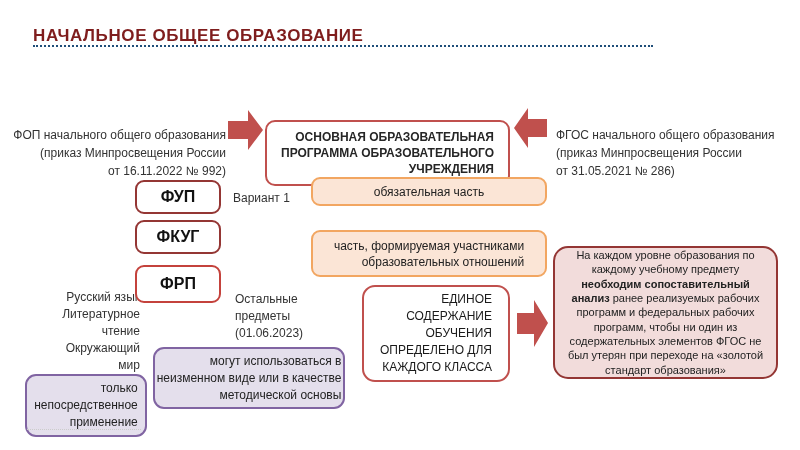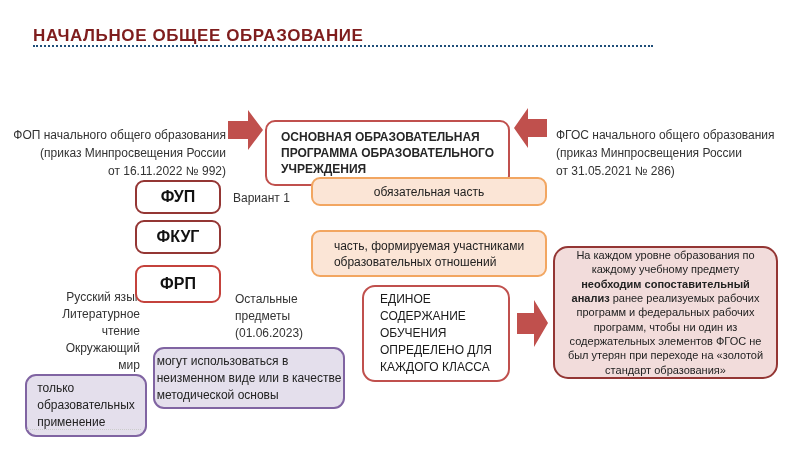--- a/index.html
+++ b/index.html
@@ -11,21 +11,21 @@
   .lines{white-space:pre-line;margin-top:20px;}
   .title{
     left:33px;top:26px;font-size:17px;font-weight:bold;color:#7f1d1d;letter-spacing:.6px;
   }
   .title-rule{
     left:33px;top:45px;width:620px;height:0;border-bottom:2px dotted #1F4E79;
   }
   .note{font-size:12px;line-height:18px;color:#333;}
   .right-align{text-align:right;}
   .left-align{text-align:left;}
-  .center{text-align:left;}
+  .center{text-align:right;}
   .rbox{
     background:#fff;border:2px solid #C0504D;border-radius:10px;
     display:flex;align-items:center;justify-content:center;box-sizing:border-box;
   }
   .main-box{left:265px;top:100px;width:245px;height:66px;font-size:12px;font-weight:bold;line-height:16px;}
   .tag-box{
     background:#fff;border:2px solid #943634;border-radius:9px;box-sizing:border-box;
     display:flex;align-items:center;justify-content:center;
     font-size:16px;font-weight:bold;color:#111;
   }
@@ -98,21 +98,21 @@
 мир</div>
   <div class="abs tag-box frp-border" style="left:135px;top:265px;width:86px;height:38px;">ФРП</div>
   <div class="abs note left-align lines" style="left:235px;top:271px;width:90px;line-height:17px;">Остальные
 предметы
 (01.06.2023)</div>
 
   <div class="abs purple-box center lines" style="left:153px;top:327px;width:192px;height:62px;">могут использоваться в
 неизменном виде или в качестве
 методической основы</div>
   <div class="abs purple-box center lines" style="left:25px;top:354px;width:122px;height:63px;">только
-образовательных
+непосредственное
 применение</div>
   <div class="abs faint-rule"></div>
 
   <div class="abs rbox edinoe center lines">ЕДИНОЕ
 СОДЕРЖАНИЕ
 ОБУЧЕНИЯ
 ОПРЕДЕЛЕНО ДЛЯ
 КАЖДОГО КЛАССА</div>
 
   <div class="abs" style="left:517px;top:300px;">

